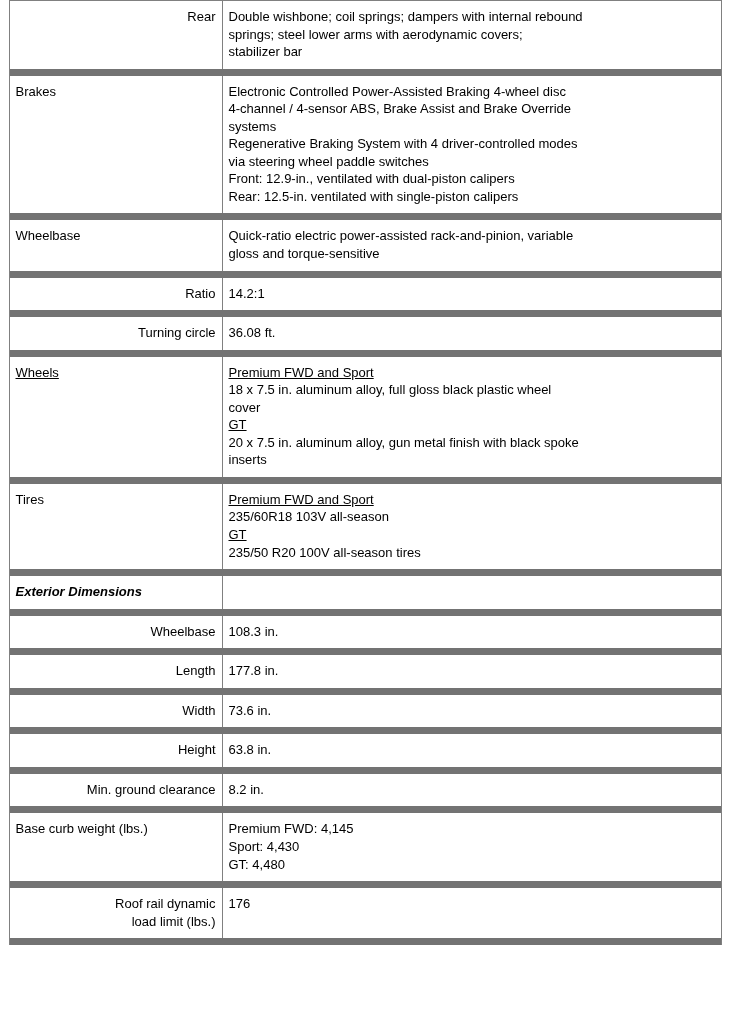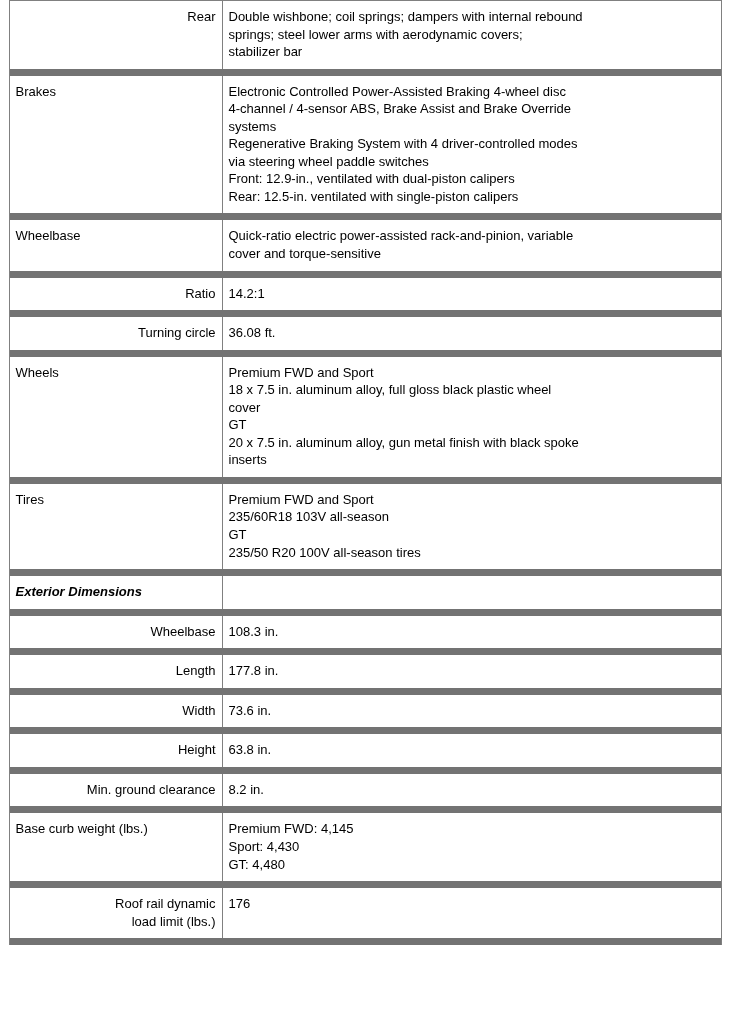--- a/index.html
+++ b/index.html
@@ -43,20 +43,21 @@
     text-align: left;
   }
   td.value-cell {
     text-align: left;
   }
   .section-head {
     font-weight: bold;
     font-style: italic;
   }
   .underline {
+    text-decoration: underline;
   }
   .line {
     display: block;
   }
   .tight {
     white-space: pre-wrap;
   }
   .row-first td {
     border-top: none;
   }
@@ -84,21 +85,21 @@
             <span class="line">Regenerative Braking System with 4 driver-controlled modes</span>
             <span class="line">via steering wheel paddle switches</span>
             <span class="line">Front: 12.9-in., ventilated with dual-piston calipers</span>
             <span class="line">Rear: 12.5-in. ventilated with single-piston calipers</span>
           </td>
         </tr>
         <tr>
           <td class="label-cell left"><span>Wheelbase</span></td>
           <td class="value-cell">
             <span class="line">Quick-ratio electric power-assisted rack-and-pinion, variable</span>
-            <span class="line">cover and torque-sensitive</span>
+            <span class="line">gloss and torque-sensitive</span>
           </td>
         </tr>
         <tr>
           <td class="label-cell"><span>Ratio</span></td>
           <td class="value-cell">
             <span class="line">14.2:1</span>
           </td>
         </tr>
         <tr>
           <td class="label-cell"><span>Turning circle</span></td>

